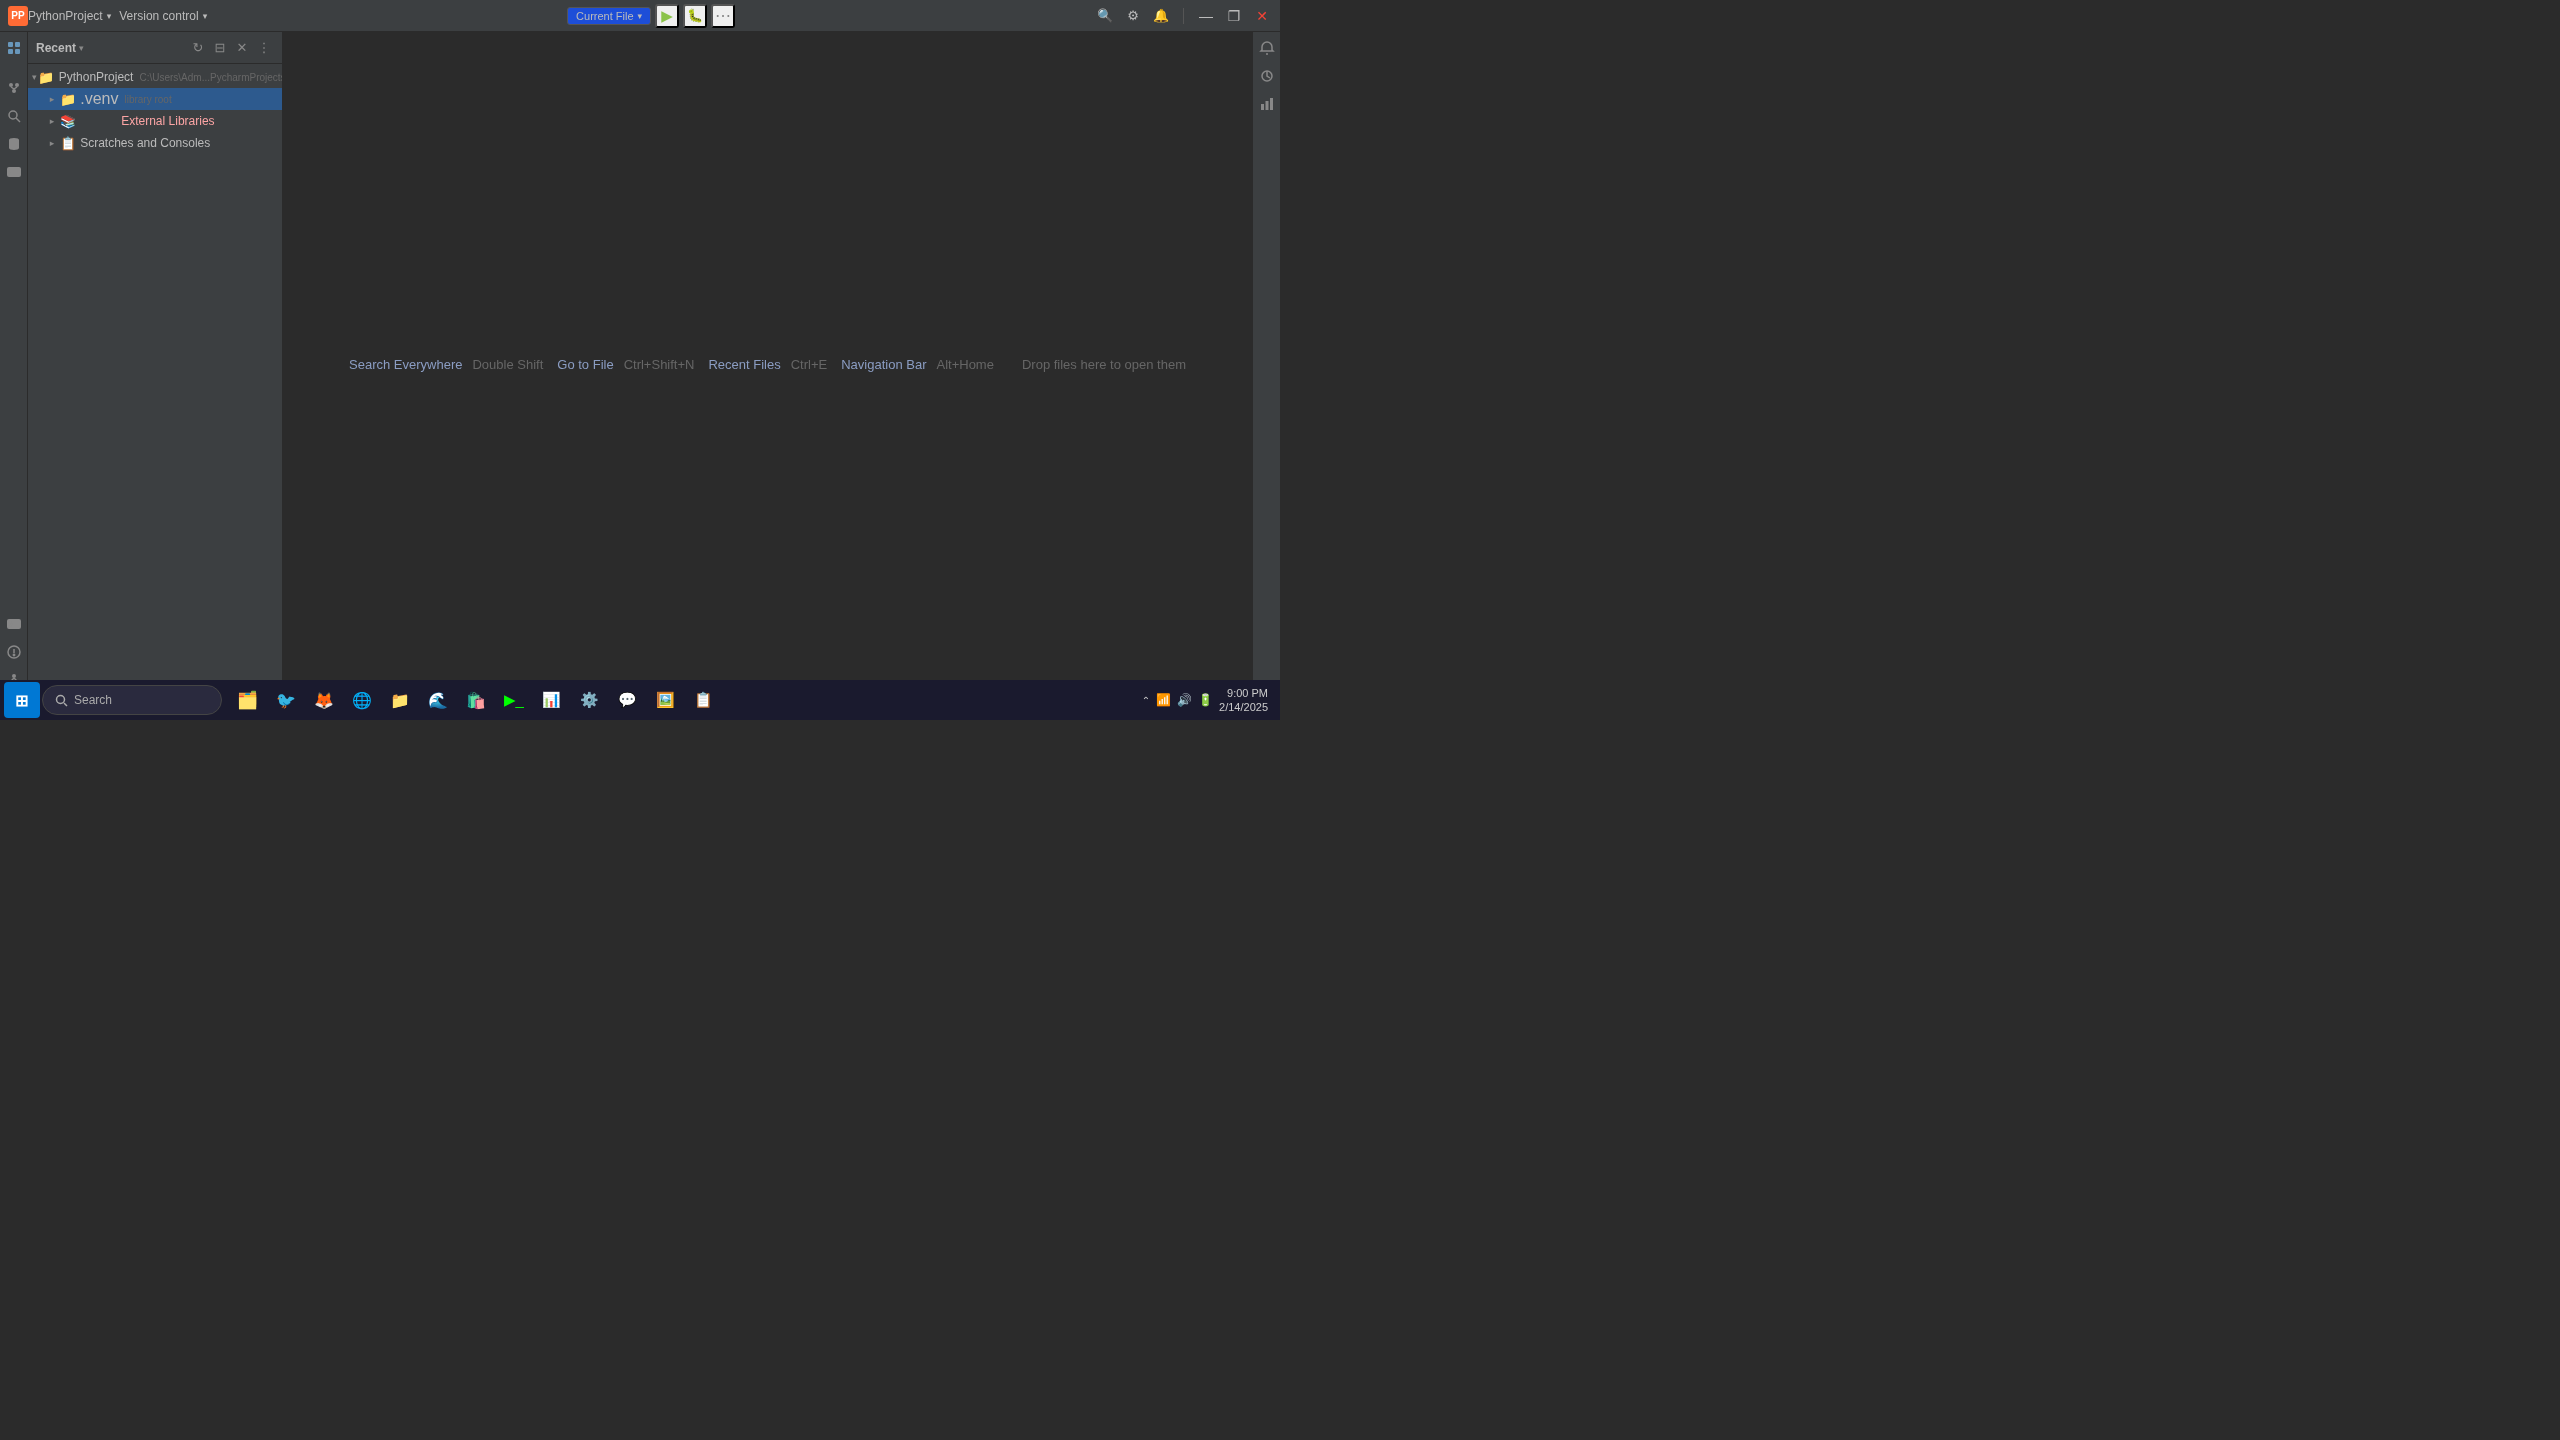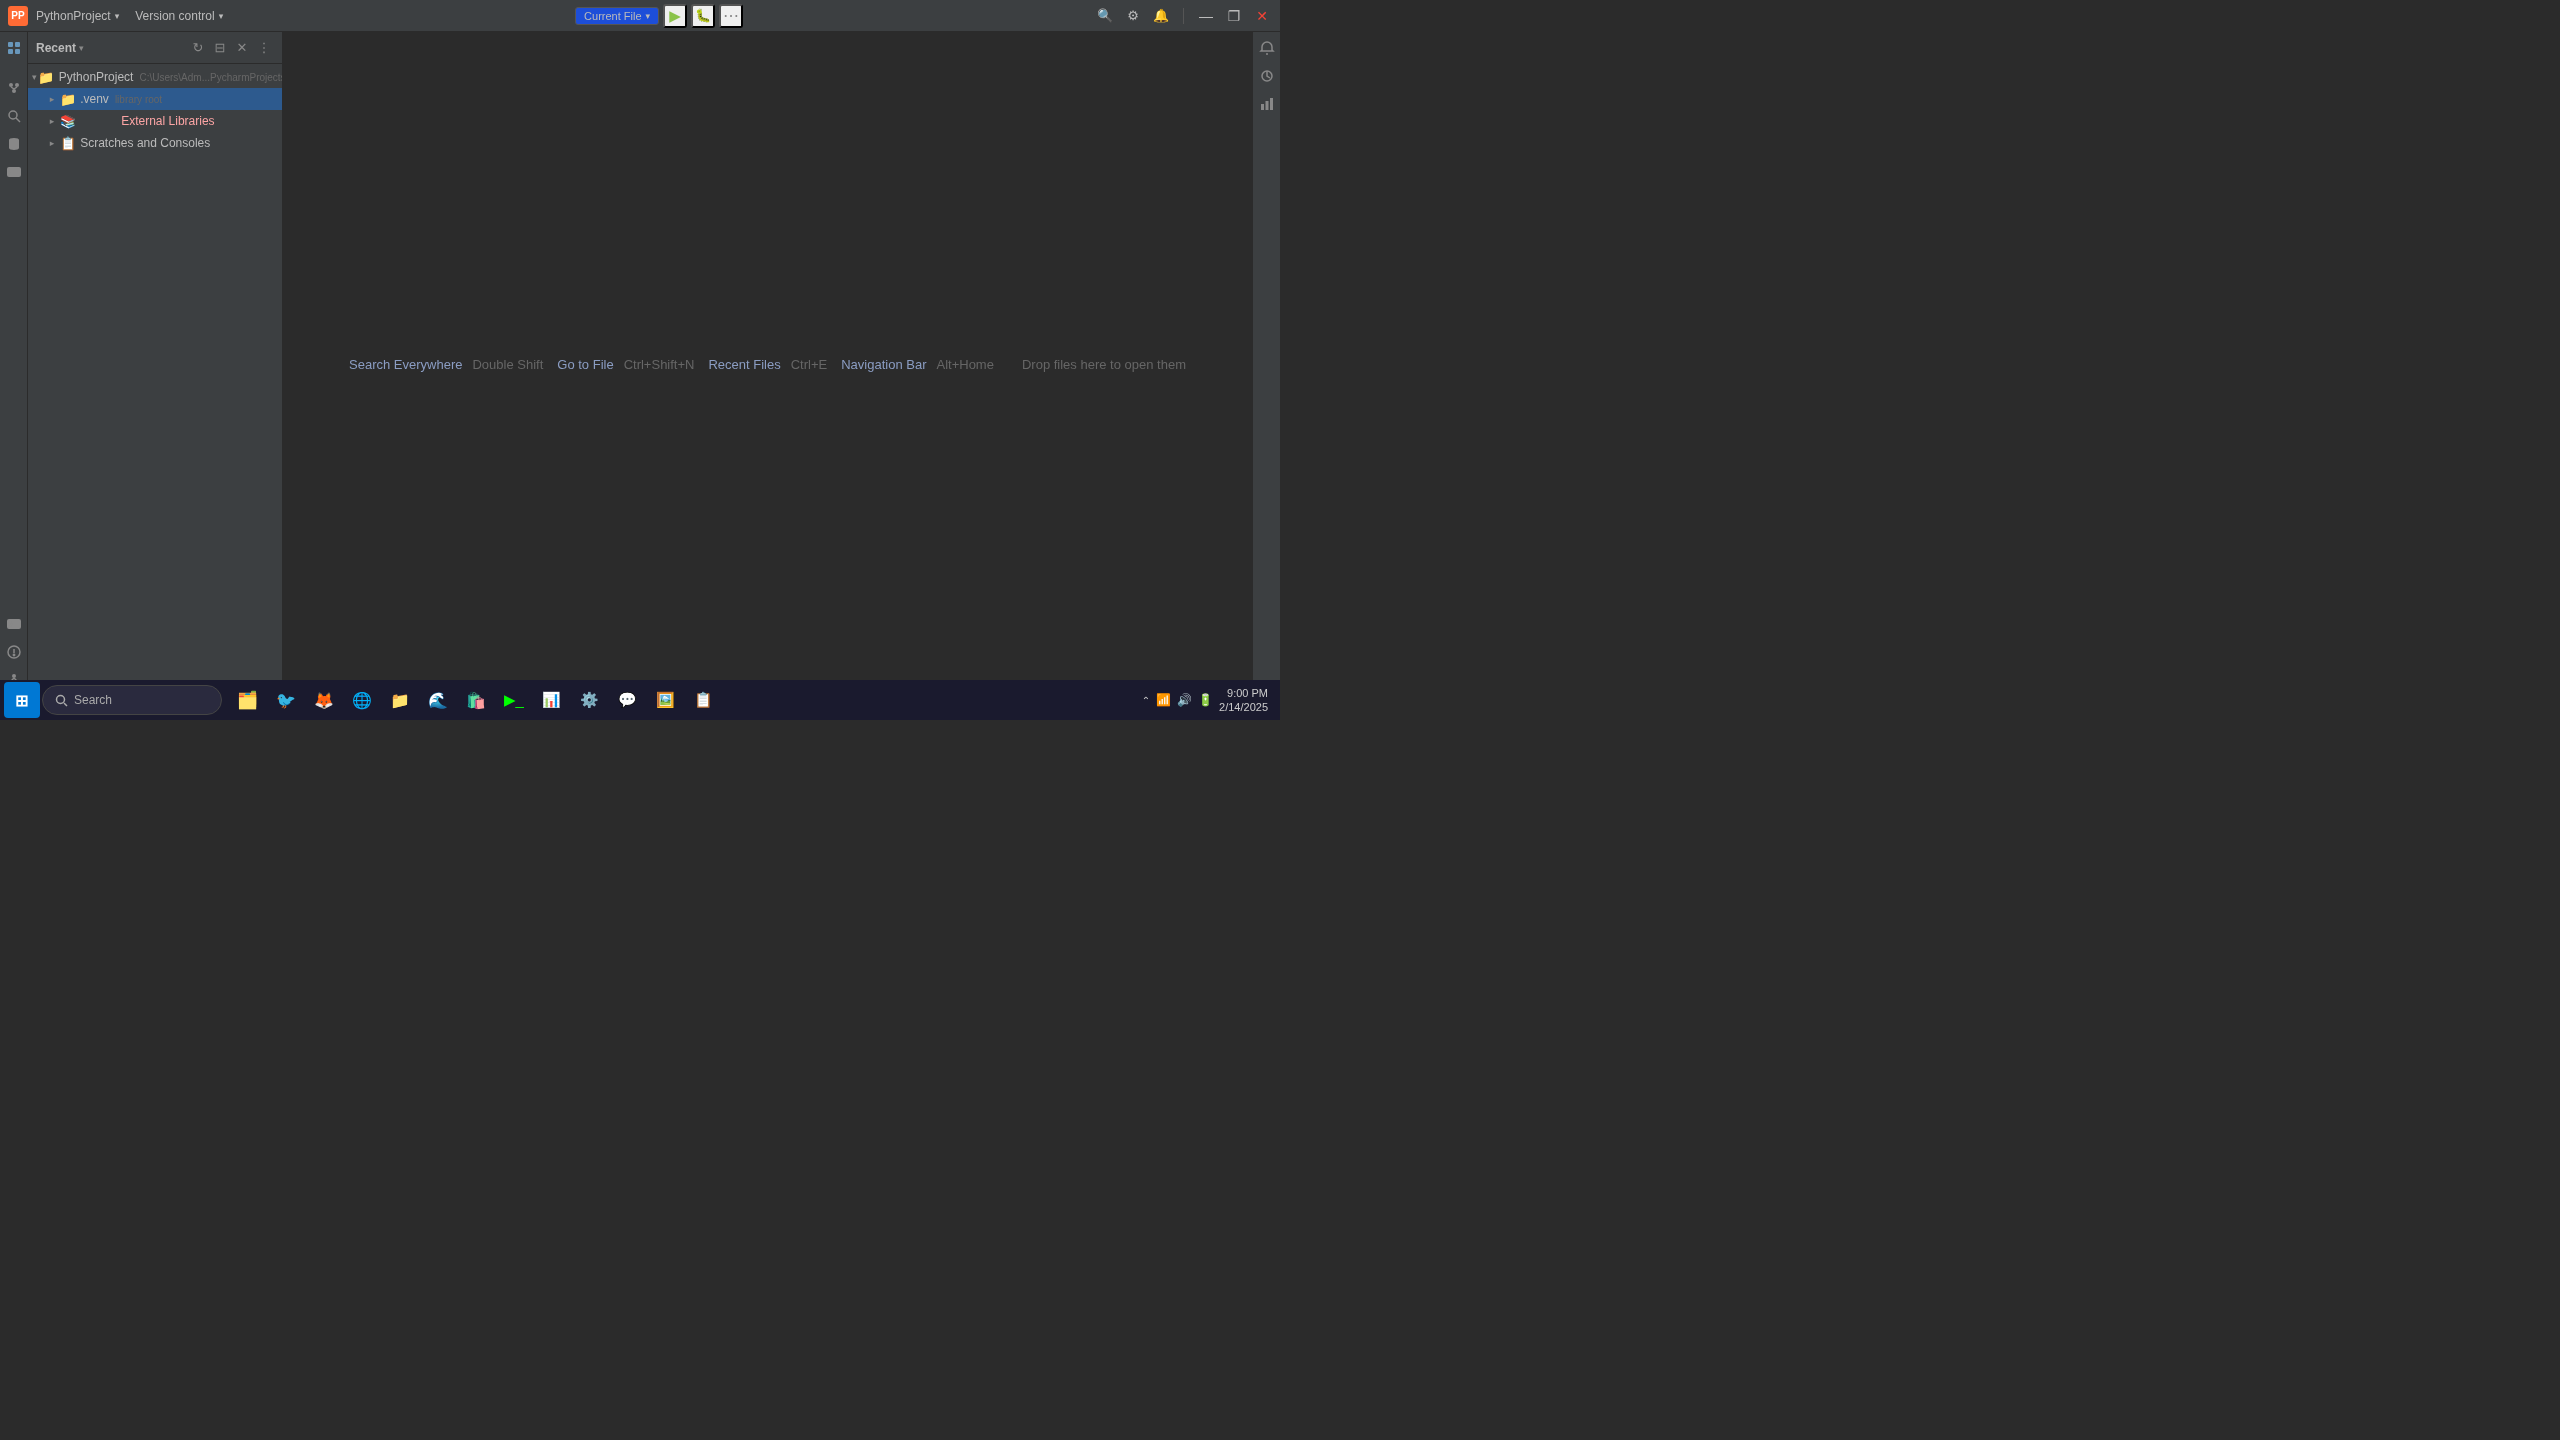--- a/index.html
+++ b/index.html
@@ -14,21 +14,21 @@
       position: relative;
     }
 
     
     #title-bar {
       height: 32px;
       background: #3c3f41;
       display: flex;
       align-items: center;
       padding: 0 8px;
-      gap: 8px;
+      gap: 0;
       border-bottom: 1px solid #2b2b2b;
     }
     #title-bar .win-icon {
       width: 20px;
       height: 20px;
       background: #ff6b35;
       border-radius: 3px;
       display: flex;
       align-items: center;
       justify-content: center;
@@ -432,21 +432,21 @@
         <div class="tree-item" style="padding-left:4px;">
           <span class="arrow">▾</span>
           <span style="display:inline-flex;align-items:center;margin-right:4px;font-size:13px;">📁</span>
           <span class="name" style="color:#bbb;font-size:12px;">PythonProject</span>
           <span class="tag" style="color:#666;font-size:10px;margin-left:6px;">C:\Users\Adm...PycharmProjects\PythonProject</span>
         </div>
 
         <div class="tree-item selected" style="padding-left:18px;background:#2d5a8e;">
           <span class="arrow">▸</span>
           <span style="display:inline-flex;align-items:center;margin-right:4px;font-size:13px;">📁</span>
-          <span class="name" style="color:#bbb;font-size:12px;">.venv</span>
+          <span class="name" style="color:#bbb;font-size:16px;">.venv</span>
           <span class="tag" style="color:#666;font-size:10px;margin-left:6px;">library root</span>
         </div>
 
         <div class="tree-item" style="padding-left:18px;">
           <span class="arrow">▸</span>
           <span style="display:inline-flex;align-items:center;margin-right:4px;font-size:13px;">📚</span>
           <span class="name" style="color:#fca5a5;font-size:12px;margin-left:41px;">External Libraries</span>
         </div>
 
         <div class="tree-item" style="padding-left:18px;">

